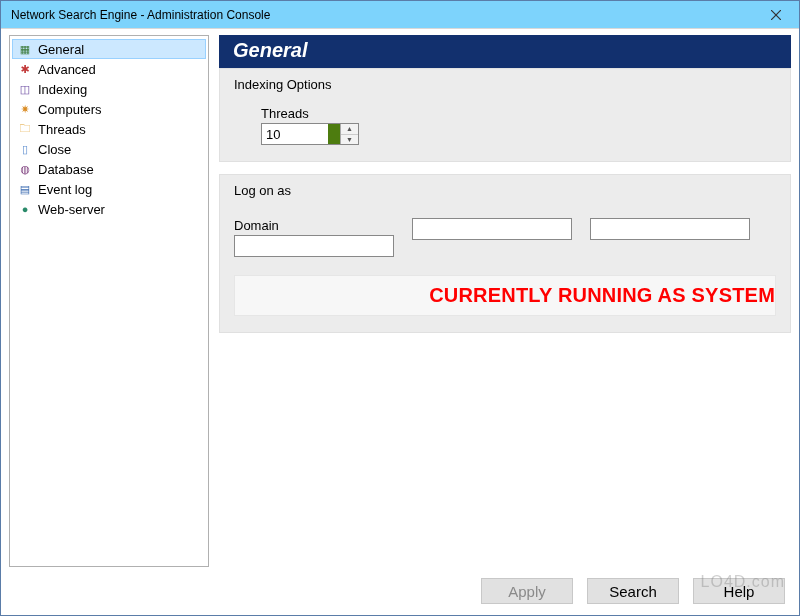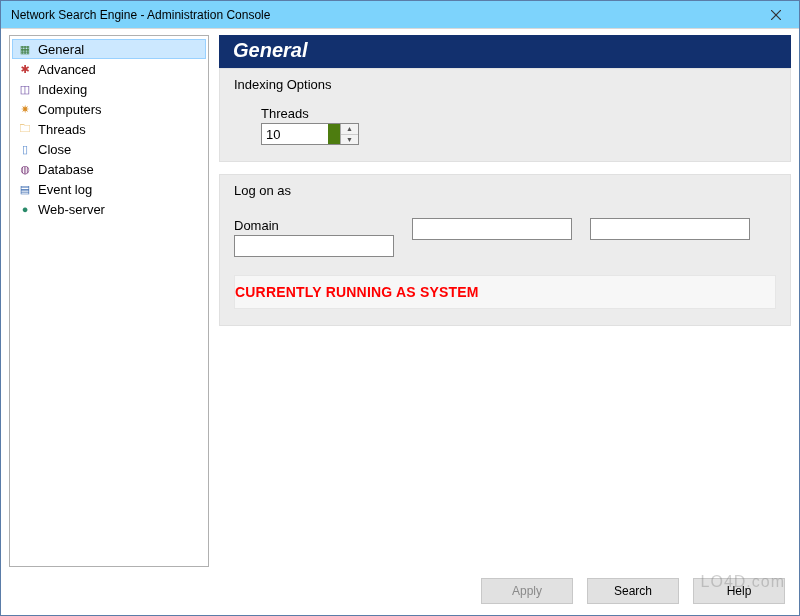--- a/index.html
+++ b/index.html
@@ -32,24 +32,24 @@
     .spinner input { border: none; outline: none; width: 66px; padding: 0 4px; font-size: 13px; font-family: inherit; }
     .spinner-buttons { width: 18px; display: flex; flex-direction: column; border-left: 1px solid #aaa; }
     .spinner-btn { flex: 1; display: flex; align-items: center; justify-content: center; font-size: 7px; background: #f3f3f3; cursor: pointer; border-bottom: 1px solid #ccc; color: #555; line-height: 1; }
     .spinner-btn:last-child { border-bottom: none; }
     
     .logon-fields { display: flex; gap: 18px; margin-top: 20px; }
     .field { display: flex; flex-direction: column; }
     .field label { font-size: 13px; margin-bottom: 2px; }
     .field input { height: 22px; border: 1px solid #888; background: #fff; padding: 0 4px; font-family: inherit; font-size: 13px; width: 160px; }
     
-    .status-banner { margin-top: 18px; background: #f7f7f7; border: 1px solid #e6e6e6; text-align: left; padding: 8px 0; color: #ff0000; font-weight: bold; font-size: 14px; letter-spacing: 0.2px; }
+    .status-banner { margin-top: 18px; background: #f7f7f7; border: 1px solid #e6e6e6; text-align: right; padding: 8px 0; color: #ff0000; font-weight: bold; font-size: 20px; letter-spacing: 0.2px; }
     
     .footer { position: absolute; bottom: 0; left: 0; right: 0; height: 48px; display: flex; align-items: center; justify-content: flex-end; gap: 14px; padding: 0 14px; }
-    .footer button { width: 92px; height: 26px; border: 1px solid #c8c8c8; background: #e1e1e1; font-family: inherit; font-size: 12px; cursor: pointer; color: #000; }
+    .footer button { width: 92px; height: 26px; border: 1px solid #c8c8c8; background: #e1e1e1; font-family: inherit; font-size: 15px; cursor: pointer; color: #000; }
     .footer button.disabled { color: #8a8a8a; cursor: default; }
     
     .watermark { position: absolute; bottom: 24px; right: 14px; font-size: 16px; color: rgba(120,120,120,0.35); font-family: Arial, sans-serif; letter-spacing: 1px; pointer-events: none; }
   </style>
 </head>
 <body>
 
 <div class="window">
 
   <div class="titlebar">

